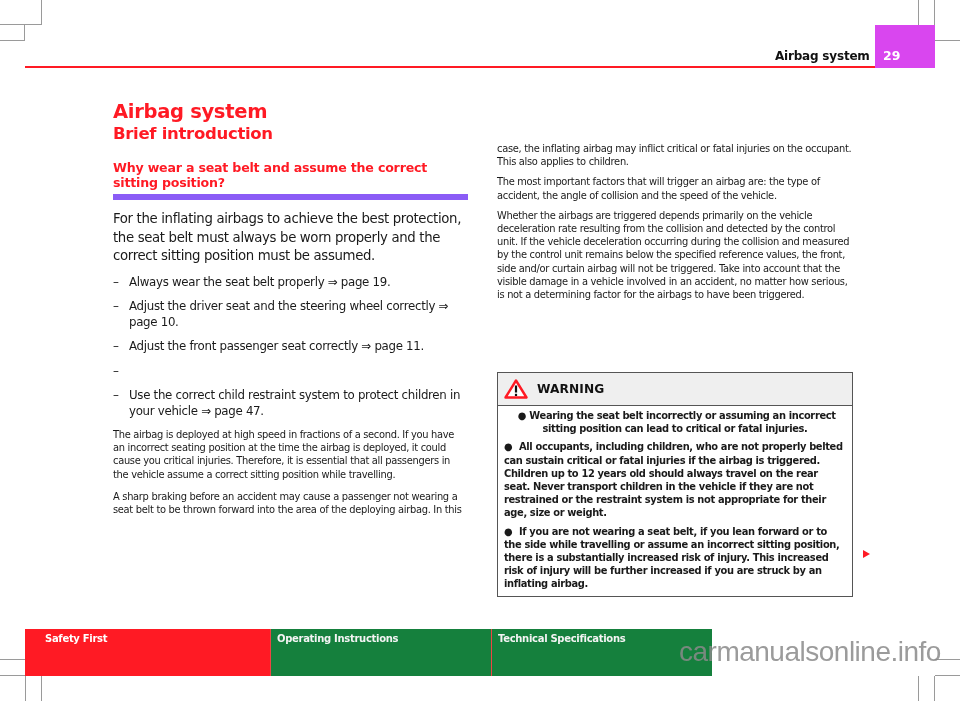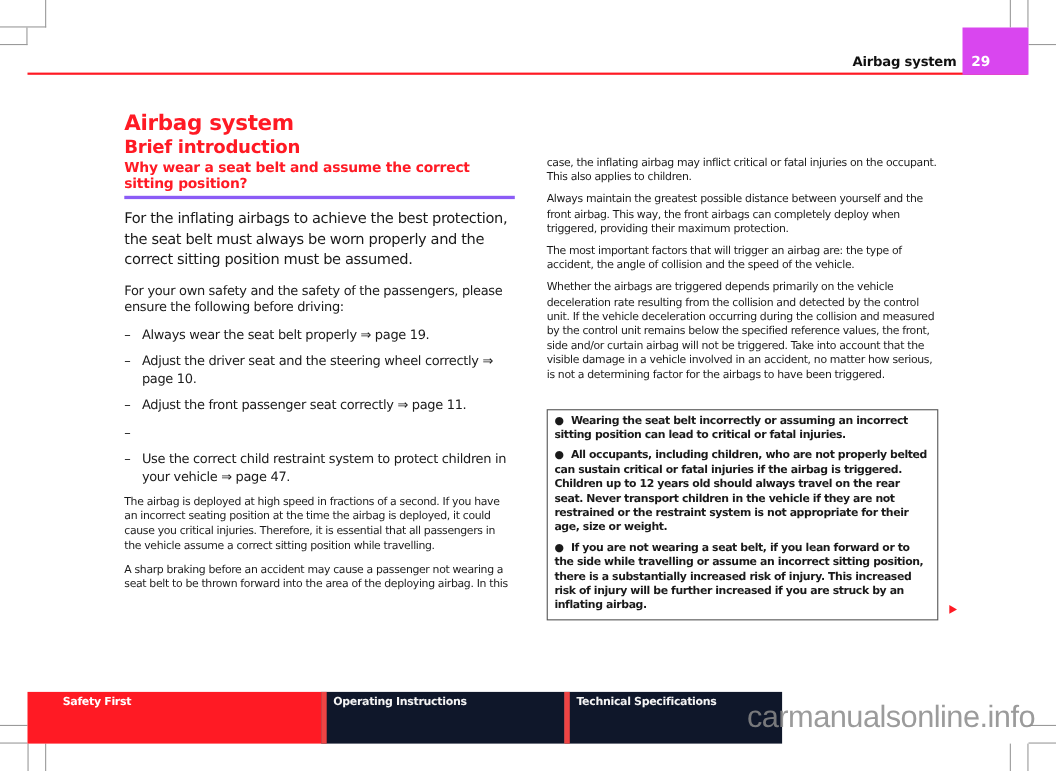--- a/index.html
+++ b/index.html
@@ -12,46 +12,46 @@
   
   .header-line { position: absolute; left: 25px; top: 66px; width: 909px; height: 2px; background: #ff1a24; }
   .running-title { position: absolute; left: 775px; top: 49px; font-size: 12px; font-weight: bold; color: #111; letter-spacing: -0.2px; }
   .page-number-box { position: absolute; left: 875px; top: 25px; width: 60px; height: 43px; background: #d946ef; }
   .page-number { position: absolute; left: 8px; bottom: 5px; font-size: 12.5px; font-weight: bold; color: #fff; }
 
   
   .col-left { position: absolute; left: 113px; top: 100px; width: 355px; }
   .h1 { color: #ff1a24; font-size: 19.5px; font-weight: bold; letter-spacing: -0.3px; line-height: 24px; }
   .h2 { color: #ff1a24; font-size: 16.5px; font-weight: bold; letter-spacing: -0.3px; line-height: 20px; }
-  .h3 { color: #ff1a24; font-size: 12.6px; font-weight: bold; letter-spacing: -0.2px; line-height: 15px; padding-bottom: 4px; border-bottom: 3px solid #8b5cf6; }
+  .h3 { color: #ff1a24; font-size: 12.6px; font-weight: bold; letter-spacing: -0.2px; line-height: 15px; margin-top: 16px; padding-bottom: 4px; border-bottom: 6px solid #8b5cf6; }
   .intro { font-size: 13.3px; line-height: 18.5px; letter-spacing: -0.35px; margin-top: 10px; color: #1a1a1a; }
   .p-large { font-size: 11.8px; line-height: 15.5px; letter-spacing: -0.3px; margin-top: 10px; }
   .dash-list { list-style: none; margin-top: 4px; }
   .dash-item { display: flex; font-size: 11.8px; line-height: 15.5px; letter-spacing: -0.3px; margin-top: 9px; }
   .dash { width: 16px; flex: 0 0 16px; }
   .p-small { font-size: 9.9px; line-height: 13.2px; letter-spacing: -0.3px; margin-top: 9px; }
 
   
   .col-right { position: absolute; left: 497px; top: 142px; width: 358px; }
   .col-right .p-small:first-child { margin-top: 0; }
   .col-right .p-small { margin-top: 7px; }
 
   .warning { position: absolute; left: 497px; top: 372px; width: 356px; border: 1px solid #555; }
   .warning-head { background: #efefef; height: 33px; display: flex; align-items: center; padding-left: 6px; border-bottom: 1px solid #555; }
   .warning-icon { width: 24px; height: 20px; margin-right: 9px; }
   .warning-title { font-weight: bold; font-size: 12.2px; letter-spacing: 0.1px; color: #111; }
   .warning-body { padding: 3px 6px 5px 6px; }
   .warning-item { font-size: 9.9px; line-height: 13.2px; font-weight: bold; letter-spacing: -0.35px; margin-top: 5px; }
-  .warning-item:first-child { margin-top: 0; }
+  .warning-item:first-child { margin-top: 0; text-align: center; }
   .bullet { display: inline-block; width: 15px; }
   .continue-arrow { position: absolute; left: 863px; top: 550px; width: 0; height: 0; border-top: 4px solid transparent; border-bottom: 4px solid transparent; border-left: 7px solid #ff1a24; }
 
   
   .footer-tabs { position: absolute; left: 25px; top: 629px; width: 909px; height: 47px; display: flex; }
-  .footer-tab { height: 100%; background: #0f172a; color: #f4f4f4; font-size: 10px; font-weight: bold; letter-spacing: -0.3px; padding-top: 4px; border-left: 5px solid #ef4444; }
+  .footer-tab { height: 100%; background: #15803d; color: #f4f4f4; font-size: 10px; font-weight: bold; letter-spacing: -0.3px; padding-top: 4px; border-left: 1px solid #ef4444; }
   .footer-tab:first-child { border-left: none; }
   .footer-tab.active { background: #ff1a24; color: #fff; }
 
   .watermark { position: absolute; left: 679px; top: 636px; font-size: 28px; color: #8a8a8a; letter-spacing: -0.5px; font-family: "Liberation Sans", sans-serif; opacity: 0.85; }
 </style>
 </head>
 <body>
 
 <div class="crop" style="left:0;top:0;width:42px;height:25px;border-right-width:1px;border-bottom-width:1px;"></div>
 <div class="crop" style="left:0;top:25px;width:25px;height:16px;border-right-width:1px;border-bottom-width:1px;"></div>
@@ -66,21 +66,20 @@
 <div class="running-title">Airbag system</div>
 <div class="page-number-box">
   <span class="page-number">29</span>
 </div>
 
 <div class="col-left">
   <h1 class="h1">Airbag system</h1>
   <h2 class="h2">Brief introduction</h2>
   <h3 class="h3">Why wear a seat belt and assume the correct sitting position?</h3>
   <p class="intro">For the inflating airbags to achieve the best protection, the seat belt must always be worn properly and the correct sitting position must be assumed.</p>
-  <p class="p-large">For your own safety and the safety of the passengers, please ensure the following before driving:</p>
   <ul class="dash-list">
     <li class="dash-item">
       <span class="dash">–</span>
       <span>Always wear the seat belt properly ⇒ page 19.</span>
     </li>
     <li class="dash-item">
       <span class="dash">–</span>
       <span>Adjust the driver seat and the steering wheel correctly ⇒ page 10.</span>
     </li>
     <li class="dash-item">
@@ -94,39 +93,46 @@
       <span class="dash">–</span>
       <span>Use the correct child restraint system to protect children in your vehicle ⇒ page 47.</span>
     </li>
   </ul>
   <p class="p-small">The airbag is deployed at high speed in fractions of a second. If you have an incorrect seating position at the time the airbag is deployed, it could cause you critical injuries. Therefore, it is essential that all passengers in the vehicle assume a correct sitting position while travelling.</p>
   <p class="p-small">A sharp braking before an accident may cause a passenger not wearing a seat belt to be thrown forward into the area of the deploying airbag. In this</p>
 </div>
 
 <div class="col-right">
   <p class="p-small">case, the inflating airbag may inflict critical or fatal injuries on the occupant. This also applies to children.</p>
-  <p class="p-small">Always maintain the greatest possible distance between yourself and the front airbag. This way, the front airbags can completely deploy when triggered, providing their maximum protection.</p>
   <p class="p-small">The most important factors that will trigger an airbag are: the type of accident, the angle of collision and the speed of the vehicle.</p>
   <p class="p-small">Whether the airbags are triggered depends primarily on the vehicle deceleration rate resulting from the collision and detected by the control unit. If the vehicle deceleration occurring during the collision and measured by the control unit remains below the specified reference values, the front, side and/or curtain airbag will not be triggered. Take into account that the visible damage in a vehicle involved in an accident, no matter how serious, is not a determining factor for the airbags to have been triggered.</p>
 </div>
 
 <div class="warning">
+  <div class="warning-head">
+    <svg class="warning-icon" viewBox="0 0 24 20">
+      <polygon points="12,1.5 22.5,18.5 1.5,18.5" fill="#fff" stroke="#ff1a24" stroke-width="2.4" stroke-linejoin="round"></polygon>
+      <rect x="10.9" y="6.5" width="2.2" height="7" fill="#111"></rect>
+      <rect x="10.9" y="14.8" width="2.2" height="2.2" fill="#111"></rect>
+    </svg>
+    <span class="warning-title">WARNING</span>
+  </div>
   <div class="warning-body">
     <p class="warning-item"><span class="bullet">●</span><span>Wearing the seat belt incorrectly or assuming an incorrect sitting position can lead to critical or fatal injuries.</span></p>
     <p class="warning-item"><span class="bullet">●</span><span>All occupants, including children, who are not properly belted can sustain critical or fatal injuries if the airbag is triggered. Children up to 12 years old should always travel on the rear seat. Never transport children in the vehicle if they are not restrained or the restraint system is not appropriate for their age, size or weight.</span></p>
     <p class="warning-item"><span class="bullet">●</span><span>If you are not wearing a seat belt, if you lean forward or to the side while travelling or assume an incorrect sitting position, there is a substantially increased risk of injury. This increased risk of injury will be further increased if you are struck by an inflating airbag.</span></p>
   </div>
 </div>
 <div class="continue-arrow"></div>
 
 <div class="footer-tabs">
-  <div class="footer-tab active" style="width:267px;padding-left:32px;">
+  <div class="footer-tab active" style="width:245px;padding-left:20px;">
     <span>Safety First</span>
   </div>
   <div class="footer-tab" style="width:221px;padding-left:6px;">
     <span>Operating Instructions</span>
   </div>
-  <div class="footer-tab" style="width:198px;padding-left:6px;">
+  <div class="footer-tab" style="width:221px;padding-left:6px;">
     <span>Technical Specifications</span>
   </div>
 </div>
 
 <div class="watermark">carmanualsonline.info</div>
 
 </body></html>

